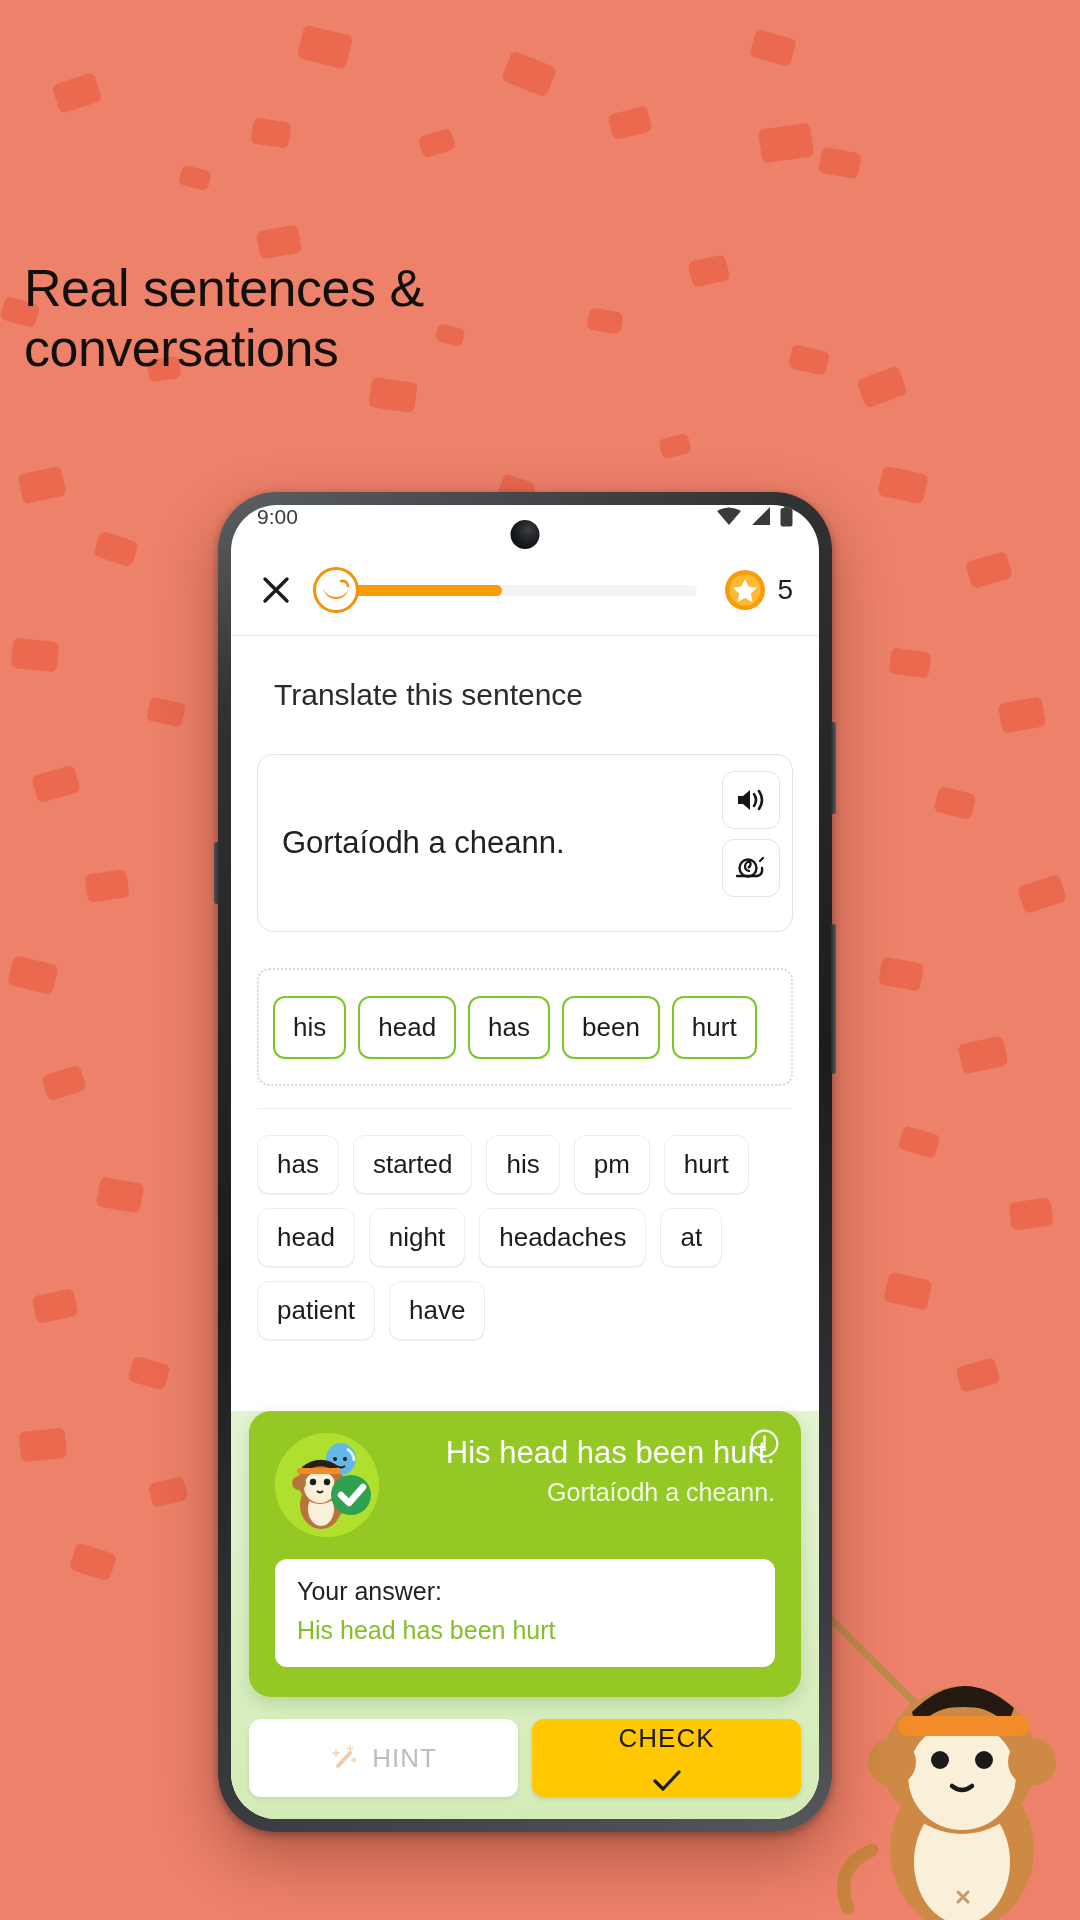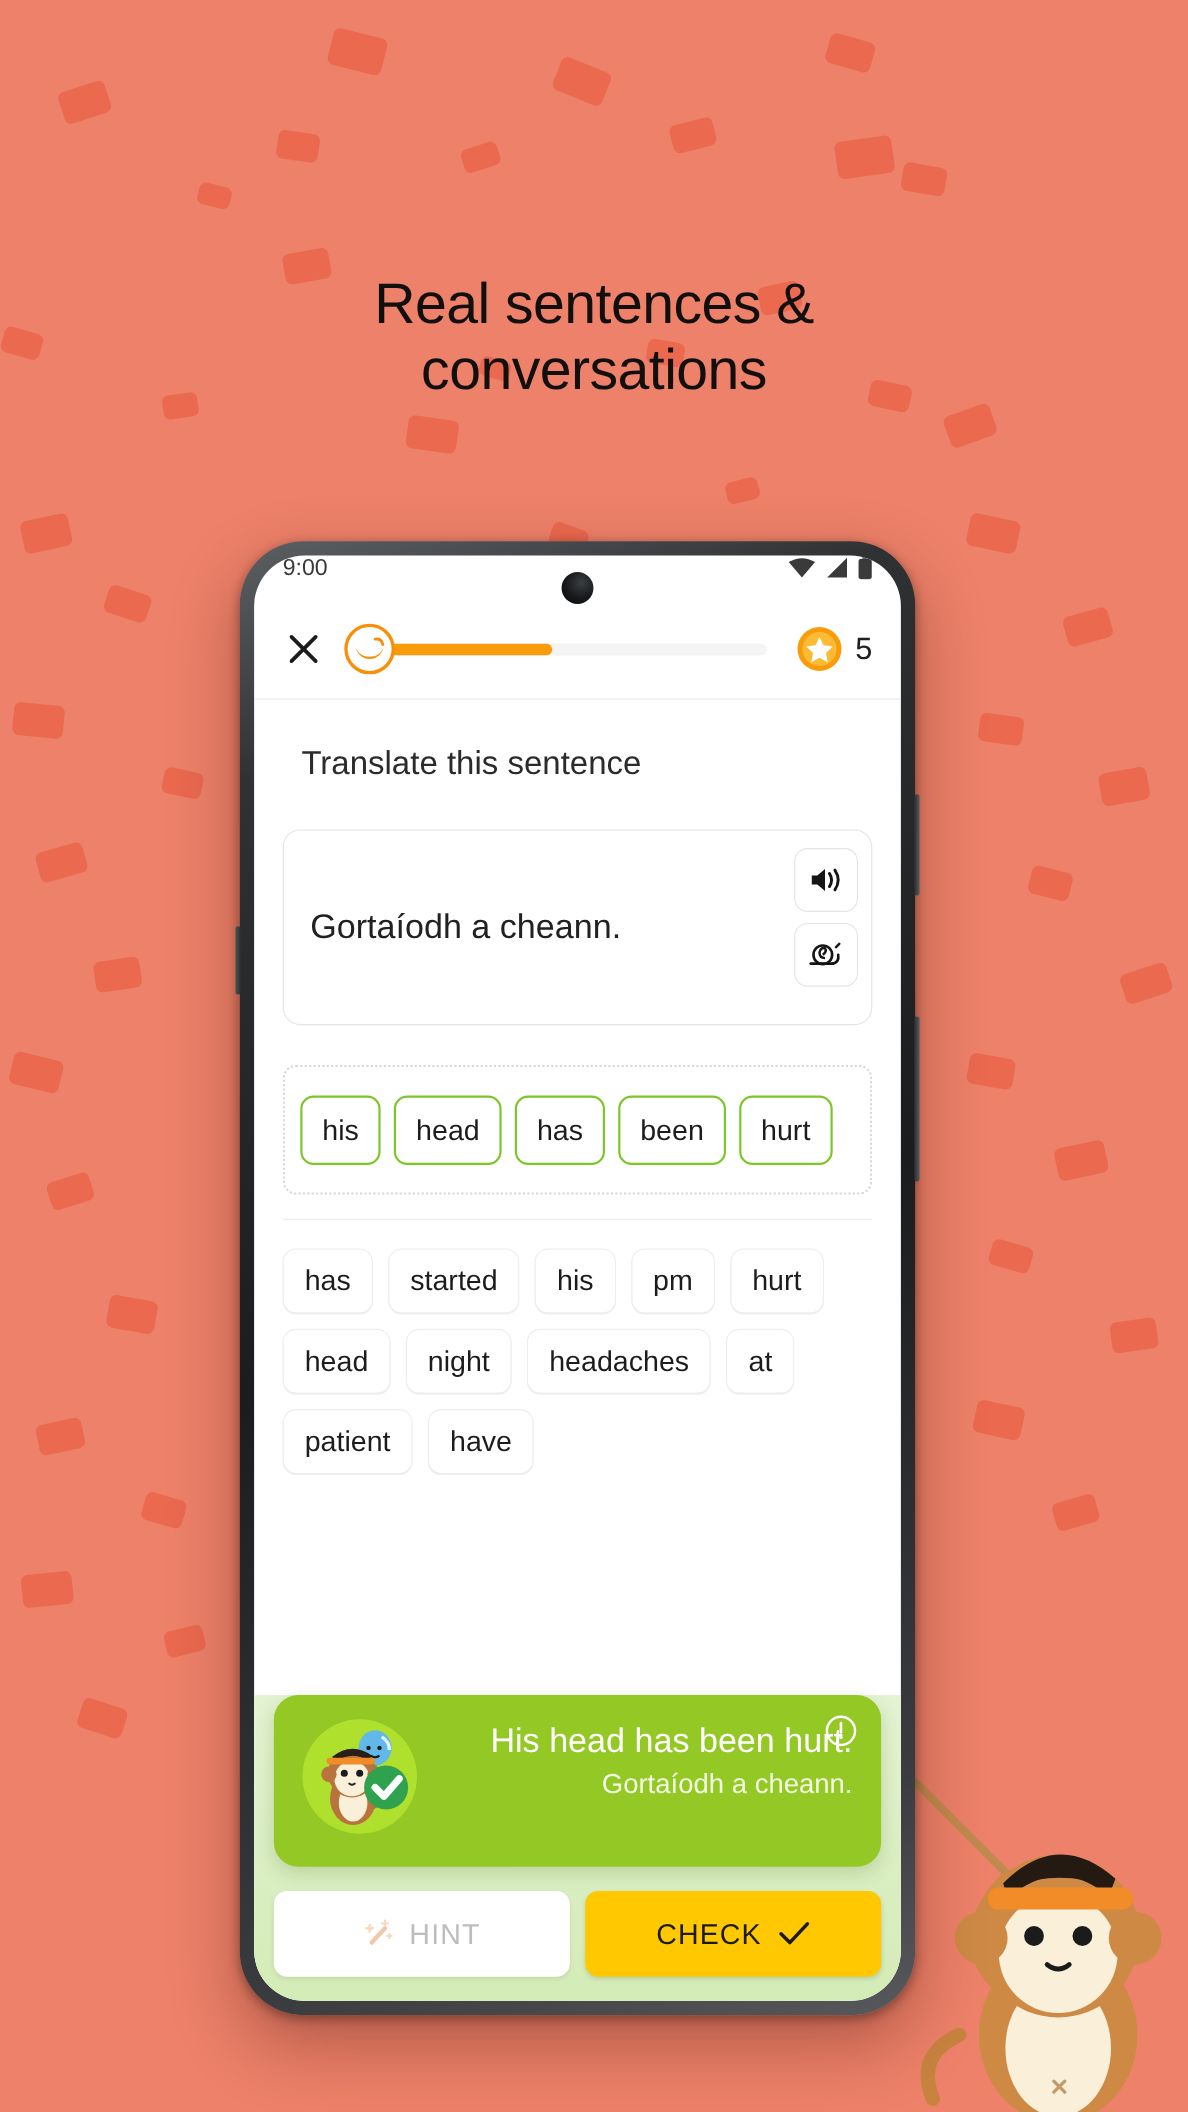--- a/index.html
+++ b/index.html
@@ -16,28 +16,29 @@
   .conf {
     position: absolute;
     background: #E8563A;
     opacity: .55;
     border-radius: 6px;
   }
 
   
   .headline {
     position: absolute;
-    top: 248px; left: 0; right: 0;
+    top: 259px; left: 0; right: 0;
     z-index: 3;
-    text-align: center;
+    text-align: left;
     color: #12100F;
     font-size: 52px;
     line-height: 1.15;
     font-weight: 400;
     letter-spacing: -0.5px;
+    padding-left: 24px;
   }
 
   
   .phone {
     position: absolute;
     left: 218px; top: 492px;
     width: 614px; height: 1340px;
     z-index: 4;
     border-radius: 58px;
     background: linear-gradient(160deg,#5d6063 0%,#2f3133 14%,#1a1c1e 50%,#3a3c3f 86%,#57595c 100%);
@@ -305,20 +306,21 @@
   }
   .btn-hint {
     background: #fff;
     color: #BDBDBD;
     box-shadow: 0 2px 4px rgba(0,0,0,.08);
   }
   .btn-check {
     background: #FFC800;
     color: #1b1b1b;
     box-shadow: 0 2px 4px rgba(0,0,0,.12);
+    flex-direction: column;
   }
 
   
   .mascot-big {
     position: absolute;
     right: 8px; bottom: 0;
     width: 260px; height: 320px;
     z-index: 2;
   }
 </style>
@@ -518,20 +520,24 @@
 
                 <circle cx="76" cy="62" r="20" fill="#2FA14F"></circle>
                 <path d="M66 62 L74 70 L88 54" stroke="#ffffff" stroke-width="6.5" fill="none" stroke-linecap="round" stroke-linejoin="round"></path>
               </svg>
             </div>
             <div class="fb-texts">
               <div class="fb-main">His head has been hurt.</div>
               <div class="fb-sub">Gortaíodh a cheann.</div>
             </div>
           </div>
+          <div class="your-answer">
+            <div class="ya-label">Your answer:</div>
+            <div class="ya-value">His head has been hurt</div>
+          </div>
         </div>
 
         <div class="btn-row">
           <div class="btn btn-hint">
             <svg width="28" height="28" viewBox="0 0 28 28">
               <path d="M8 22 L20 9" stroke="#F2C9A8" stroke-width="4" stroke-linecap="round"></path>
               <path d="M6 6 L6 12 M3 9 L9 9" stroke="#F7D9BE" stroke-width="2.2" stroke-linecap="round"></path>
               <path d="M20 2 L20 7 M17.5 4.5 L22.5 4.5" stroke="#F7D9BE" stroke-width="2" stroke-linecap="round"></path>
               <path d="M24 14 L24 18 M22 16 L26 16" stroke="#F7D9BE" stroke-width="2" stroke-linecap="round"></path>
             </svg>

